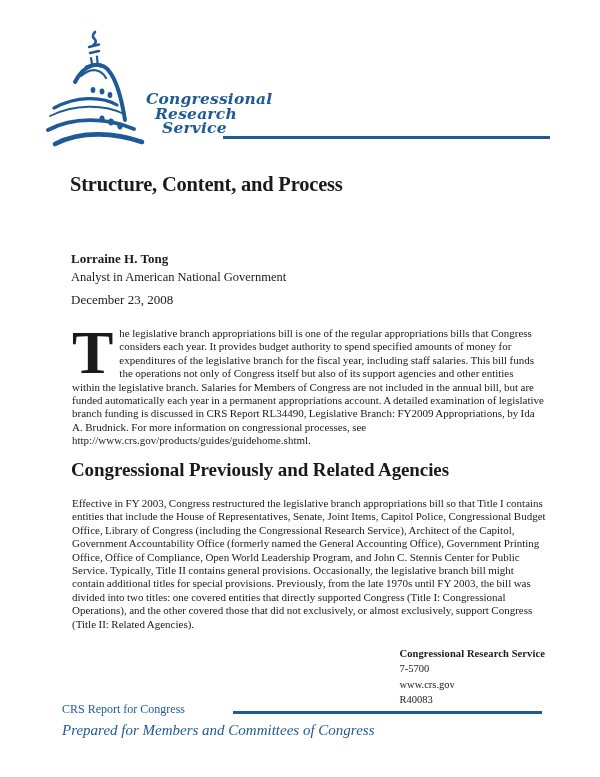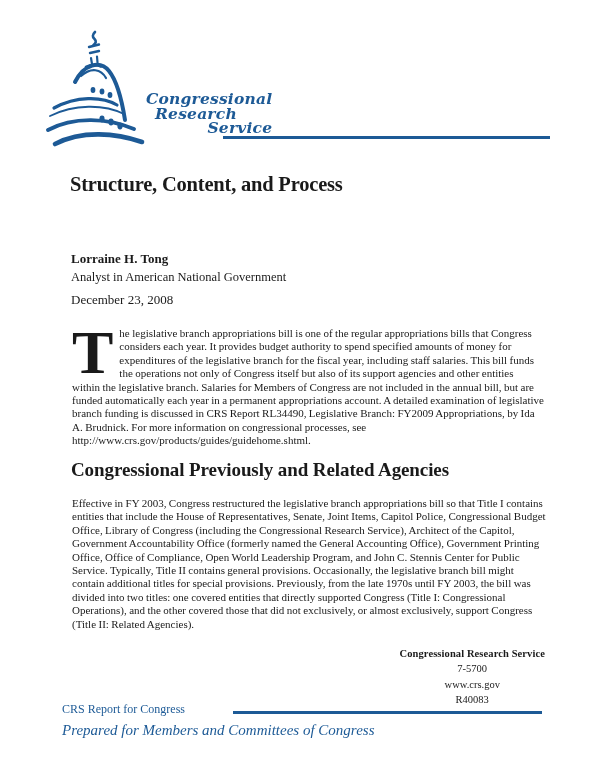--- a/index.html
+++ b/index.html
@@ -19,21 +19,21 @@
   .logo-dome { position: absolute; left: 46px; top: 27px; width: 102px; height: 124px; }
   .logo-text {
     position: absolute; left: 146px; top: 92px;
     font-family: "DejaVu Serif", serif;
     font-style: italic; font-weight: bold;
     font-size: 15.5px; line-height: 14.5px;
     color: var(--crs-blue);
     letter-spacing: 0.2px;
   }
   .logo-text .l2 { margin-left: 9px; }
-  .logo-text .l3 { margin-left: 16px; text-align: right; }
+  .logo-text .l3 { margin-left: 16px; }
   .logo-rule { position: absolute; left: 223px; top: 136px; width: 327px; height: 3px; background: var(--crs-blue); }
 
   
   .report-title {
     position: absolute; left: 70px; top: 170px; width: 480px;
     font-size: 20.5px; font-weight: bold; line-height: 28px;
     letter-spacing: -0.2px;
   }
   .author-name { position: absolute; left: 71px; top: 251px; font-size: 13px; font-weight: bold; }
   .author-role { position: absolute; left: 71px; top: 270px; font-size: 12.5px; }
@@ -55,21 +55,21 @@
 
   .section-heading {
     position: absolute; left: 71px; top: 459px;
     font-size: 19px; font-weight: bold; letter-spacing: -0.1px;
   }
   .section-par { position: absolute; left: 72px; top: 497px; width: 474px; }
 
   
   .footer-info {
     position: absolute; right: 55px; top: 646px;
-    text-align: center; font-size: 10.5px; line-height: 15.4px;
+    text-align: left; font-size: 10.5px; line-height: 15.4px;
   }
   .footer-info .org { font-weight: bold; letter-spacing: 0.1px; }
 
   
   .banner-title {
     position: absolute; left: 62px; top: 702px;
     font-size: 12px; font-weight: normal; color: var(--crs-blue);
   }
   .banner-rule { position: absolute; left: 233px; top: 711px; width: 309px; height: 3px; background: var(--crs-blue); }
   .banner-subtitle {

